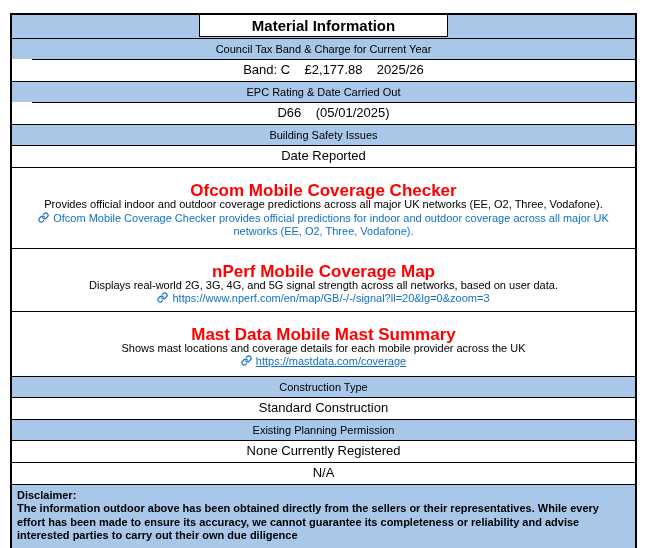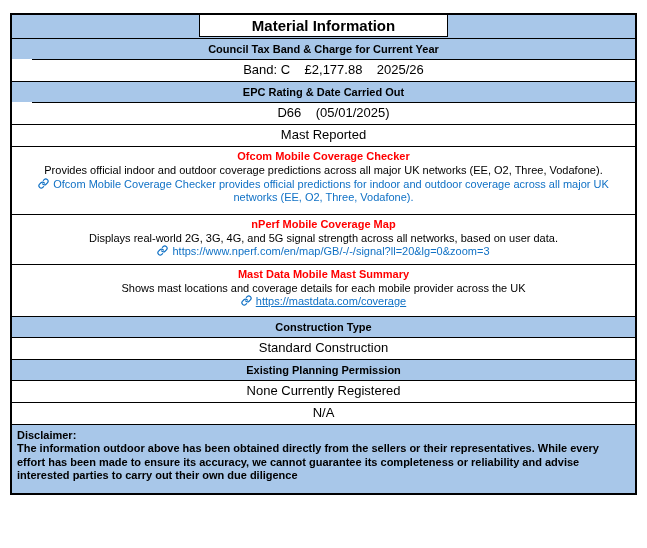--- a/index.html
+++ b/index.html
@@ -31,41 +31,42 @@
     line-height: 22px;
     background: #ffffff;
     border: 1px solid #000;
     font-size: 15px;
     font-weight: bold;
     padding: 0 52px;
     margin-top: -1px;
   }
   .hdr {
     font-size: 11px;
-    font-weight: bold;
+    font-weight: normal;
     padding: 4px 0 4px;
     line-height: 12px;
   }
   .val {
     font-size: 13px;
     padding: 3px 0 4px;
     line-height: 14px;
     background: #fff;
   }
   .pre { white-space: pre; margin-left: 20px; }
   .section {
     background: #fff;
     font-size: 11px;
     padding: 2px 8px 9px;
   }
   .sec-title {
     color: #ff0000;
     font-weight: bold;
-    font-size: 11px;
+    font-size: 17px;
     line-height: 15px;
+    margin-top: 13px;
   }
   .sec-desc { line-height: 13.5px; color: #000; text-align: center; }
   .sec-link {
     color: #1071c5;
     line-height: 13.5px;
     cursor: pointer;
   }
   .link-icon {
     vertical-align: -1px;
     margin-right: 4px;
@@ -90,21 +91,22 @@
     <div class="row blue title-row">
       <span class="title-box">Material Information</span>
     </div>
 
     <div class="row blue hdr">Council Tax Band &amp; Charge for Current Year</div>
     <div class="row val pre">Band: C    £2,177.88    2025/26</div>
 
     <div class="row blue hdr">EPC Rating &amp; Date Carried Out</div>
     <div class="row val pre">D66    (05/01/2025)</div>
 
-    <div class="row val">Mast Reported</div>
+    <div class="row blue hdr">Building Safety Issues</div>
+    <div class="row val">Date Reported</div>
 
 
     <div class="row section ofcom">
       <div class="sec-title">Ofcom Mobile Coverage Checker</div>
       <div class="sec-desc">Provides official indoor and outdoor coverage predictions across all major UK networks (EE, O2, Three, Vodafone).</div>
       <div class="sec-link">
         <svg class="link-icon" width="11" height="11" viewBox="0 0 24 24" fill="none" stroke="#1071c5" stroke-width="2.6" stroke-linecap="round" stroke-linejoin="round">
             <path d="M10 13a5 5 0 0 0 7.54.54l3-3a5 5 0 0 0-7.07-7.07l-1.72 1.71"></path>
             <path d="M14 11a5 5 0 0 0-7.54-.54l-3 3a5 5 0 0 0 7.07 7.07l1.71-1.71"></path>
           </svg><span class="link-text">Ofcom Mobile Coverage Checker provides official predictions for indoor and outdoor coverage across all major UK networks (EE, O2, Three, Vodafone).</span>

